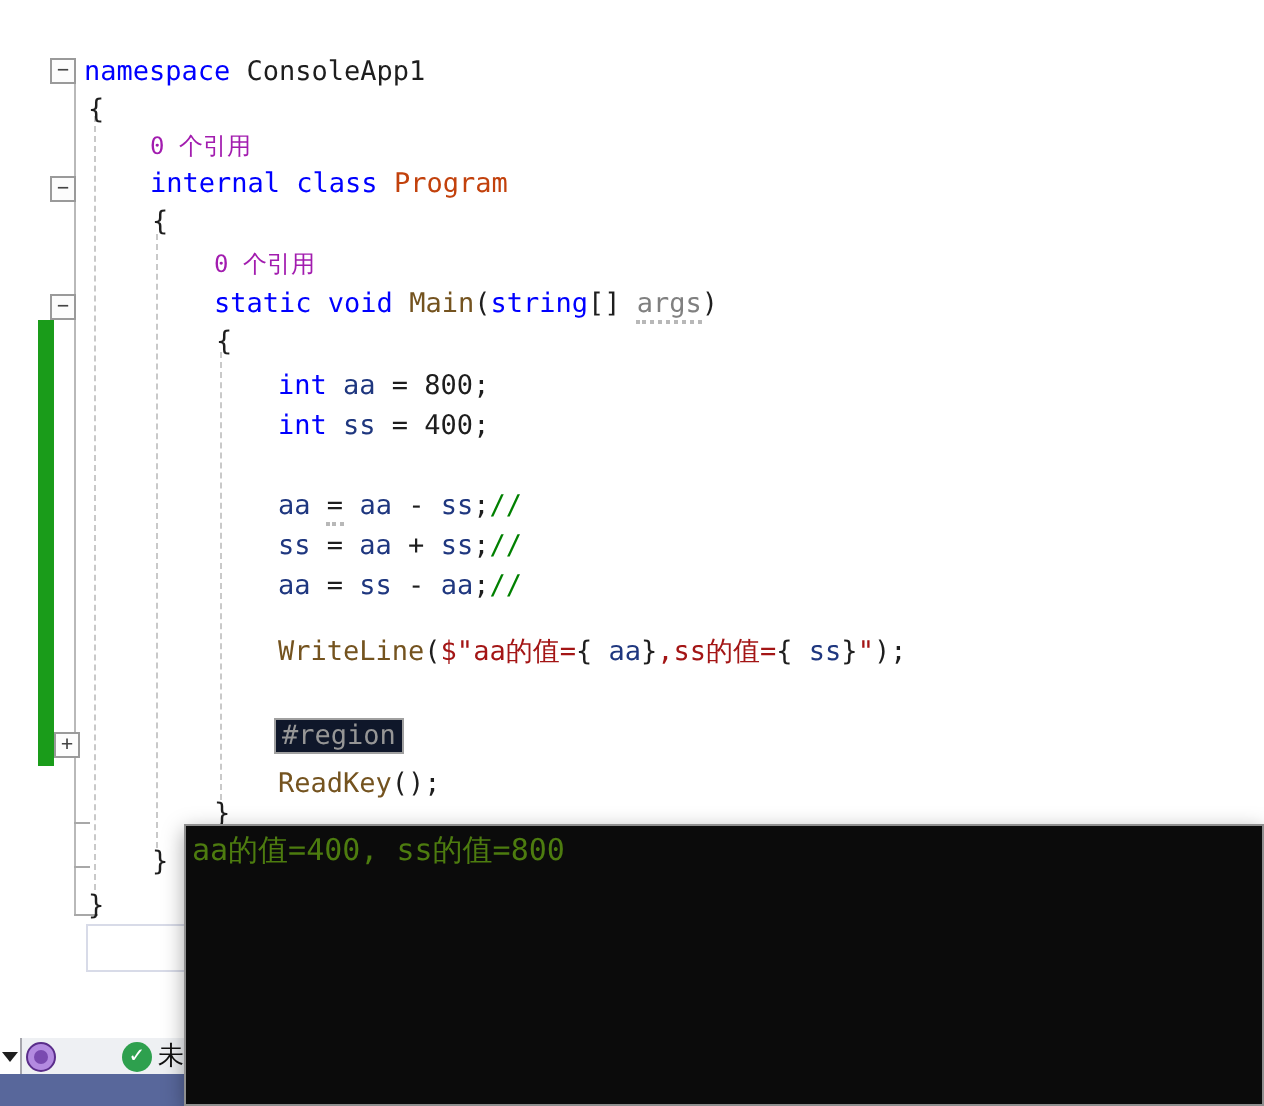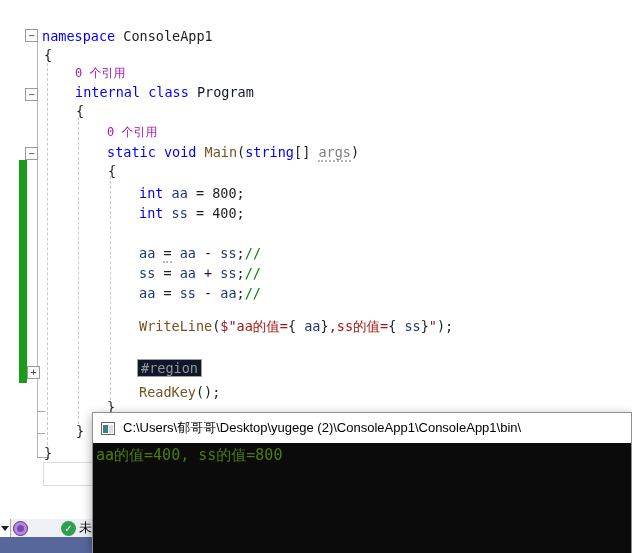--- a/index.html
+++ b/index.html
@@ -7,21 +7,21 @@
        font-family:"Liberation Sans", sans-serif;}
   .stage{position:relative;width:632px;height:553px;background:#ffffff;overflow:hidden;}
 
   
   .editor{position:absolute;inset:0;background:#ffffff;}
   .code-line{position:absolute;white-space:pre;
              font-family:"DejaVu Sans Mono",monospace;
              font-size:13.5px;line-height:15px;}
   .tk-kw{color:#0000ff;}
   .tk-pl{color:#1e1e1e;}
-  .tk-ty{color:#0f172a;text-align:right;}
+  .tk-ty{color:#c2410c;text-align:right;}
   .tk-me{color:#74531f;}
   .tk-var{color:#1f377f;}
   .tk-cm{color:#008000;}
   .tk-str{color:#a31515;}
   .tk-argdots{color:#808080;border-bottom:2px dotted #b8b8b8;}
   .tk-dots2{color:#1e1e1e;border-bottom:2px dotted #b8b8b8;}
   .tk-region{color:#969696;border:1px solid #a0a0a0;padding:0 3px;background:#0f172a;}
   .codelens{position:absolute;color:#a21caf;font-family:"DejaVu Sans Mono",monospace;
             font-size:12px;line-height:14px;white-space:pre;}
   .fold-box{position:absolute;width:11px;height:11px;border:1px solid #9a9a9a;
@@ -110,24 +110,20 @@
         <div class="code-line" style="left: 44px; top: 446px;"><span class="tk-pl">}</span></div>
       </div>
     <div id="codelens-layer">
         <div class="codelens" style="left: 75px; top: 66px;">0 个引用</div>
         <div class="codelens" style="left: 107px; top: 125px;">0 个引用</div>
       </div>
     <div class="bottom-box"></div>
   </div>
 
   <div class="console-window">
-    <div class="console-titlebar">
-      <span class="console-icon"></span>
-      <span class="console-title">C:\Users\郁哥哥\Desktop\yugege (2)\ConsoleApp1\ConsoleApp1\bin\</span>
-    </div>
     <div class="console-body">
       <span>aa的值=400, ss的值=800</span>
     </div>
   </div>
 
   <div class="bottom-toolbar">
     <div class="combo-frag">
       <span class="caret-down"></span>
     </div>
     <span class="purple-icon"></span>

